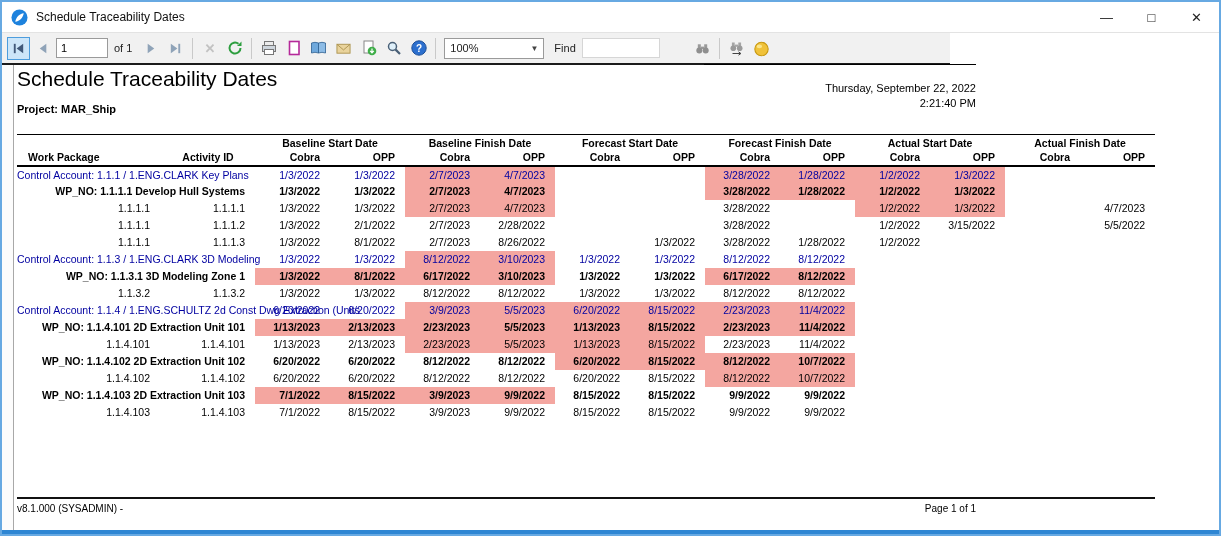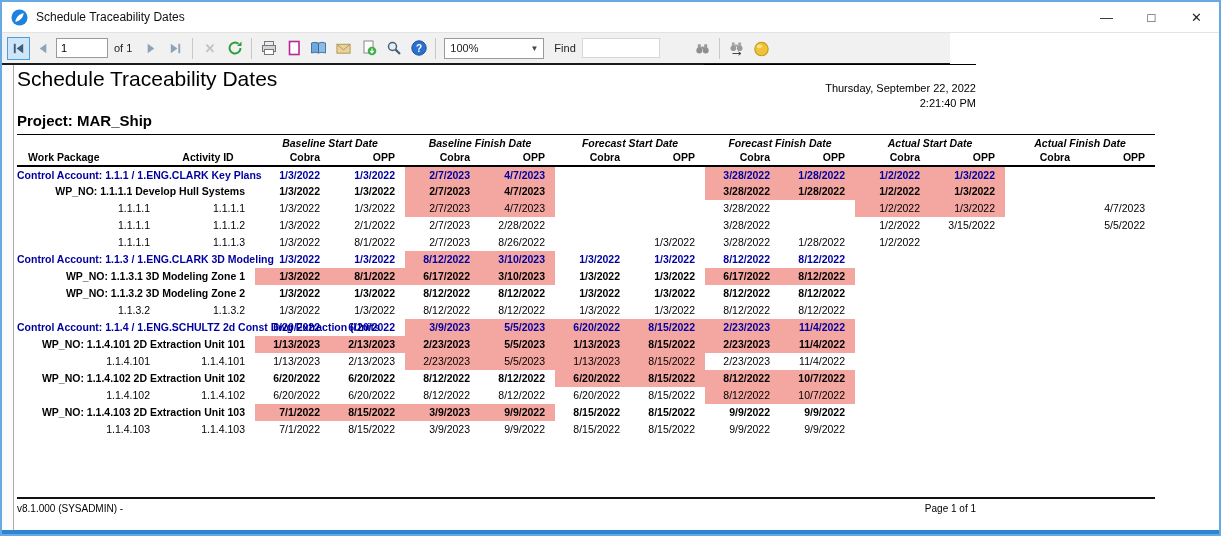--- a/index.html
+++ b/index.html
@@ -28,36 +28,36 @@
   .find-input { width:78px; height:20px; border:1px solid #d6d6d6; background:#fff; margin-right:8px; font-size:11px; padding:0 4px; font-family:"Liberation Sans",sans-serif; }
   .cancel-x { color:#c2c2c2; font-size:13px; font-weight:bold; }
 
   
   .report-area { position:relative; height:471px; background:#fff; }
   .tree-strip { position:absolute; left:0; top:0; bottom:0; width:12px; background:#fcfcfc; border-right:1px solid #a8a8a8; }
   .page { position:absolute; left:13px; top:0; right:0; bottom:0; background:#fff; }
   .page-top-line { position:absolute; top:0; left:-13px; width:948px; height:2px; background:#1b1b1b; }
   .report-title { position:absolute; top:4px; left:2px; font-size:21px; color:#000; letter-spacing:0; }
   .datetime { position:absolute; top:1px; left:689px; width:272px; text-align:right; border-top:1px solid #000; padding-top:16px; font-size:11px; line-height:15px; color:#000; }
-  .project-line { position:absolute; top:49px; left:2px; font-size:15px; font-weight:bold; color:#000; }
+  .project-line { position:absolute; top:40px; left:2px; font-size:11px; font-weight:bold; color:#000; }
 
   
   .tbl-wrap { position:absolute; top:71px; left:2px; }
   table.rpt { border-collapse:collapse; table-layout:fixed; width:1138px; font-size:10.5px; color:#000; }
-  table.rpt thead tr.grp th { border-top:1px solid #000; font-weight:bold; text-align:center; height:16px; padding:1px 0 0 0; white-space:nowrap;font-style:italic; }
+  table.rpt thead tr.grp th { border-top:1px solid #000; font-weight:bold; text-align:center; height:16px; padding:1px 0 0 0; white-space:nowrap; }
   table.rpt thead tr.sub th { font-weight:bold; height:15px; padding:0 10px 1px 0; text-align:right; white-space:nowrap; }
   table.rpt thead tr.sub th.h-wp { text-align:left; padding:0 0 1px 11px; }
   table.rpt thead tr.sub th.h-act { text-align:center; padding:0 0 1px 1px; }
   table.rpt thead { border-bottom:2px solid #000; }
   table.rpt td { height:17px; padding:1px 10px 1px 0; text-align:right; vertical-align:top; white-space:nowrap; line-height:14px; }
   td.ca-label { text-align:left; padding:1px 0 1px 1px; white-space:pre; overflow:visible; }
   td.wp-label { text-align:left; padding:1px 0 1px 7px; white-space:nowrap; overflow:visible; }
   td.wp-id { text-align:left; padding:1px 0 1px 14px; }
   td.act-id { text-align:left; padding:1px 0 1px 1px; }
-  tr.ca td { color:#0000A0; font-weight:bold; }
+  tr.ca td { color:#0000A0; font-weight:normal; }
   tr.wp td { font-weight:bold; }
   td.hl { background:#F4A6A0; }
 
   .report-footer { position:absolute; top:434px; left:2px; width:1138px; border-top:2px solid #111; font-size:10px; color:#000; padding-top:4px; }
   .footer-right { position:absolute; right:179px; top:4px;padding-left:40px; }
 </style>
 </head>
 <body>
 
 <div class="window">
@@ -349,35 +349,20 @@
                 <td class="hl">3/10/2023</td>
                 <td>1/3/2022</td>
                 <td>1/3/2022</td>
                 <td class="hl">6/17/2022</td>
                 <td class="hl">8/12/2022</td>
                 <td></td>
                 <td></td>
                 <td></td>
                 <td></td>
               </tr>
-              <tr class="wp">
-                <td colspan="2" class="wp-label">WP_NO: 1.1.3.2 3D Modeling Zone 2</td>
-                <td>1/3/2022</td>
-                <td>1/3/2022</td>
-                <td>8/12/2022</td>
-                <td>8/12/2022</td>
-                <td>1/3/2022</td>
-                <td>1/3/2022</td>
-                <td>8/12/2022</td>
-                <td>8/12/2022</td>
-                <td></td>
-                <td></td>
-                <td></td>
-                <td></td>
-              </tr>
               <tr class="detail">
                 <td class="wp-id">1.1.3.2</td>
                 <td class="act-id">1.1.3.2</td>
                 <td>1/3/2022</td>
                 <td>1/3/2022</td>
                 <td>8/12/2022</td>
                 <td>8/12/2022</td>
                 <td>1/3/2022</td>
                 <td>1/3/2022</td>
                 <td>8/12/2022</td>

